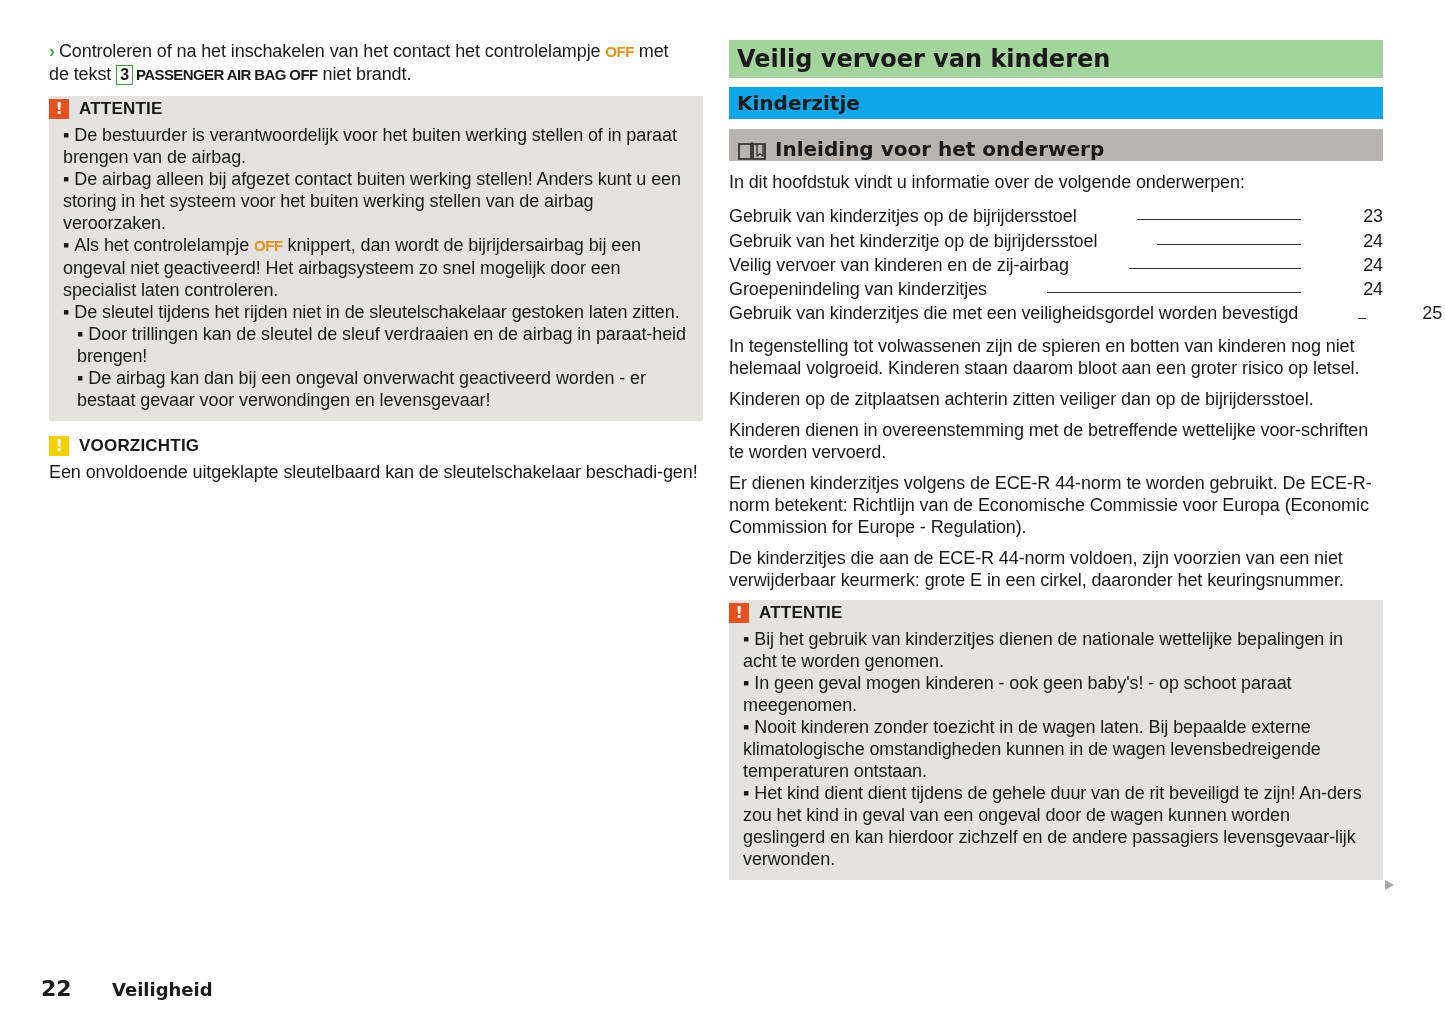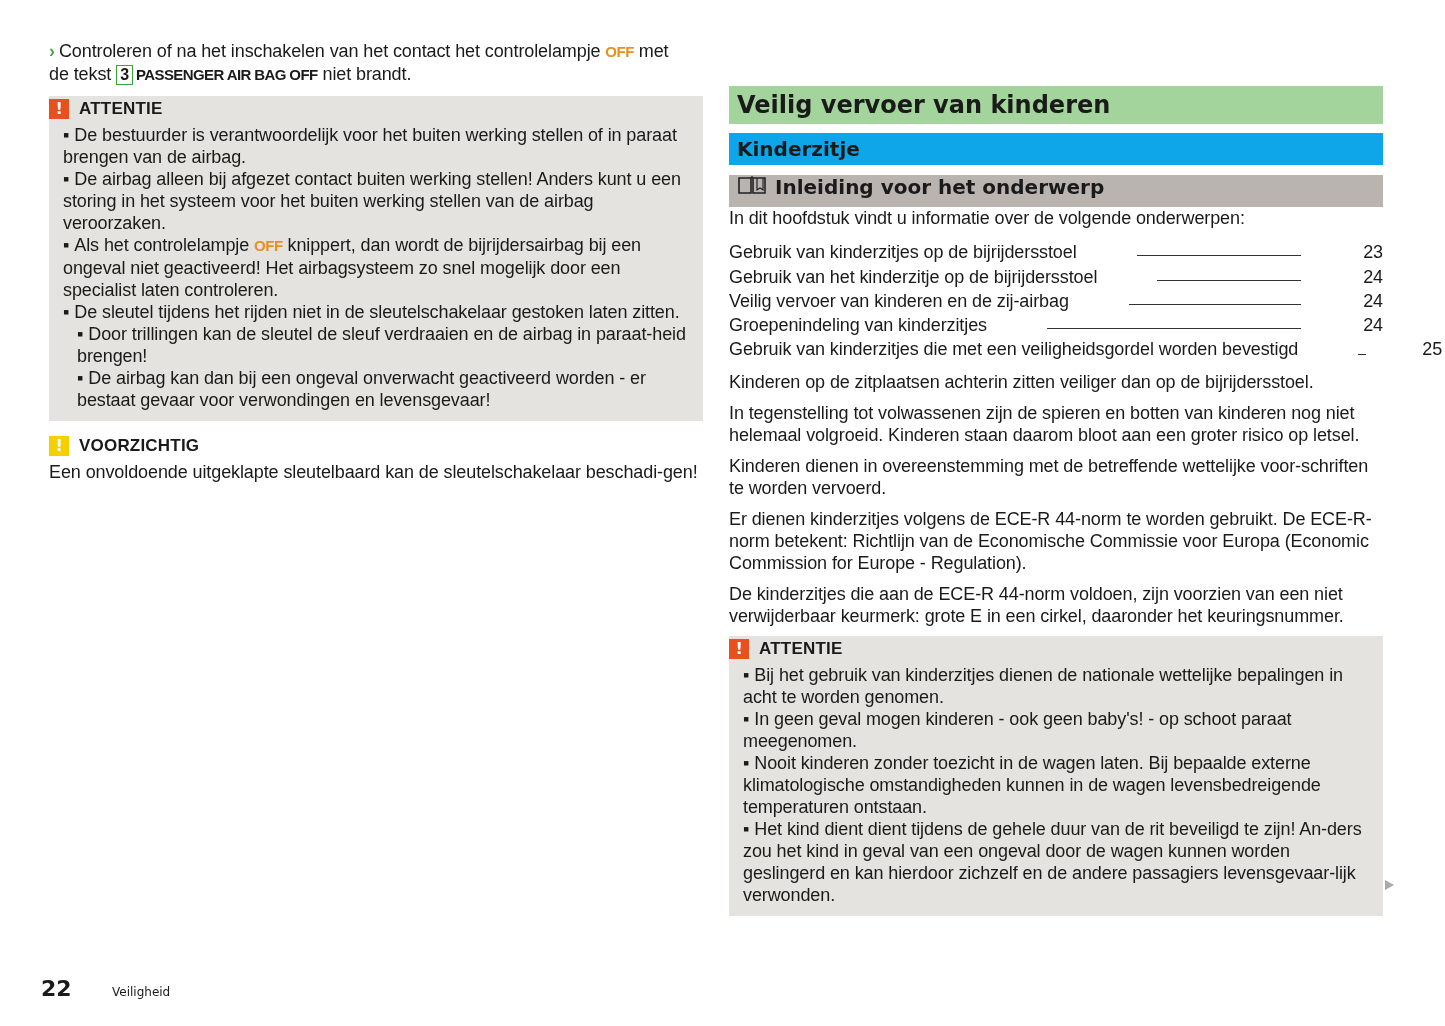--- a/index.html
+++ b/index.html
@@ -17,33 +17,33 @@
     .notice { background: #e4e3df; padding: 2px 0 10px 0; }
     .notice-head { display: flex; align-items: center; height: 22px; margin-bottom: 4px; }
     .notice-icon { width: 20px; height: 20px; background: #e8501e; color: #fff; font-weight: bold; font-size: 16px; display: flex; align-items: center; justify-content: center; margin-right: 10px; font-family: "DejaVu Sans", sans-serif; }
     .notice-icon.yellow { background: #f4d000; }
     .notice-title { font-weight: bold; font-size: 17px; letter-spacing: 0.2px; }
     .notice-body { padding: 0 14px 0 14px; }
     .bullet::before { content: "\25AA"; margin-right: 5px; }
     .indent { padding-left: 14px; }
     .caution { padding-top: 14px; }
     .caution .notice-body { padding: 0; }
-    .h1 { background: #a3d49c; height: 38px; padding-left: 8px; display: flex; align-items: center; font-size: 24px; font-weight: bold; margin-bottom: 9px; color: #1a1a1a; margin-top: 46px; }
+    .h1 { background: #a3d49c; height: 38px; padding-left: 8px; display: flex; align-items: center; font-size: 24px; font-weight: bold; margin-bottom: 9px; color: #1a1a1a; }
     .h2 { background: #0ea5e9; height: 32px; padding-left: 8px; display: flex; align-items: center; font-size: 20px; font-weight: bold; margin-bottom: 10px; }
-    .h3 { background: #bab4b1; height: 32px; padding-left: 8px; display: flex; align-items: flex-start; font-size: 20px; font-weight: bold; margin-bottom: 0; }
+    .h3 { background: #bab4b1; height: 32px; padding-left: 8px; display: flex; align-items: flex-end; font-size: 20px; font-weight: bold; margin-bottom: 10px; }
     .book-icon { width: 30px; height: 20px; margin-right: 8px; }
     .toc { margin: 10px 0 11px 0; }
     .toc-row { display: flex; align-items: flex-end; height: 24.3px; gap: 48px; }
     .toc-label { white-space: nowrap; }
     .toc-leader { flex: 1; border-bottom: 1px solid #333; margin: 0 12px 7px 12px; height: 1px; }
     .toc-leader.short { flex: 0 0 8px; margin: 0 8px 5px 12px; }
     .toc-page { width: 22px; text-align: right; }
     .footer { position: absolute; top: 976px; left: 41px; display: flex; align-items: baseline; gap: 16px; }
     .footer-num { font-size: 22px; font-weight: bold; width: 55px; }
-    .footer-title { font-size: 12px; font-weight: normal; }
+    .footer-title { font-size: 18px; font-weight: bold; }
     .next-arrow { position: absolute; left: 1385px; top: 880px; width: 0; height: 0; border-top: 5px solid transparent; border-bottom: 5px solid transparent; border-left: 9px solid #aaa; }
   </style>
 </head>
 <body>
 
 <div class="col col-left">
   <div class="txt p">
     <span class="arrow">›</span><span>Controleren of na het inschakelen van het contact het controlelampje</span>
     <span class="off">OFF</span>
     <span>met</span><br>
@@ -111,22 +111,22 @@
       <span class="toc-leader"></span>
       <span class="toc-page">24</span>
     </div>
     <div class="toc-row">
       <span class="toc-label">Gebruik van kinderzitjes die met een veiligheidsgordel worden bevestigd</span>
       <span class="toc-leader short"></span>
       <span class="toc-page">25</span>
     </div>
   </div>
 
+  <div class="txt p">In tegenstelling tot volwassenen zijn de spieren en botten van kinderen nog niet helemaal volgroeid. Kinderen staan daarom bloot aan een groter risico op letsel.</div>
   <div class="txt p">Kinderen op de zitplaatsen achterin zitten veiliger dan op de bijrijdersstoel.</div>
-  <div class="txt p">In tegenstelling tot volwassenen zijn de spieren en botten van kinderen nog niet helemaal volgroeid. Kinderen staan daarom bloot aan een groter risico op letsel.</div>
   <div class="txt p">Kinderen dienen in overeenstemming met de betreffende wettelijke voor-schriften te worden vervoerd.</div>
   <div class="txt p">Er dienen kinderzitjes volgens de ECE-R 44-norm te worden gebruikt. De ECE-R-norm betekent: Richtlijn van de Economische Commissie voor Europa (Economic Commission for Europe - Regulation).</div>
   <div class="txt p">De kinderzitjes die aan de ECE-R 44-norm voldoen, zijn voorzien van een niet verwijderbaar keurmerk: grote E in een cirkel, daaronder het keuringsnummer.</div>
 
   <div class="notice txt" style="margin-top:8px;">
     <div class="notice-head">
       <div class="notice-icon" style="margin-left:0;">!</div>
       <span class="notice-title">ATTENTIE</span>
     </div>
     <div class="notice-body">

